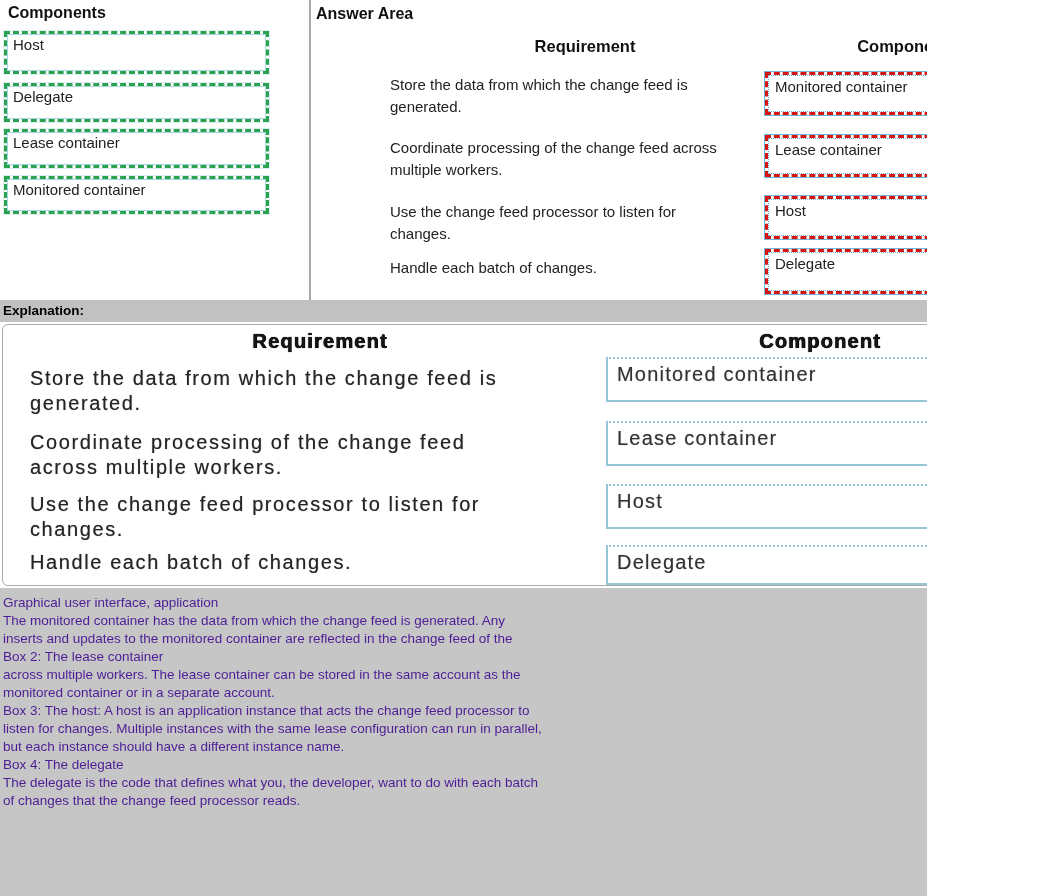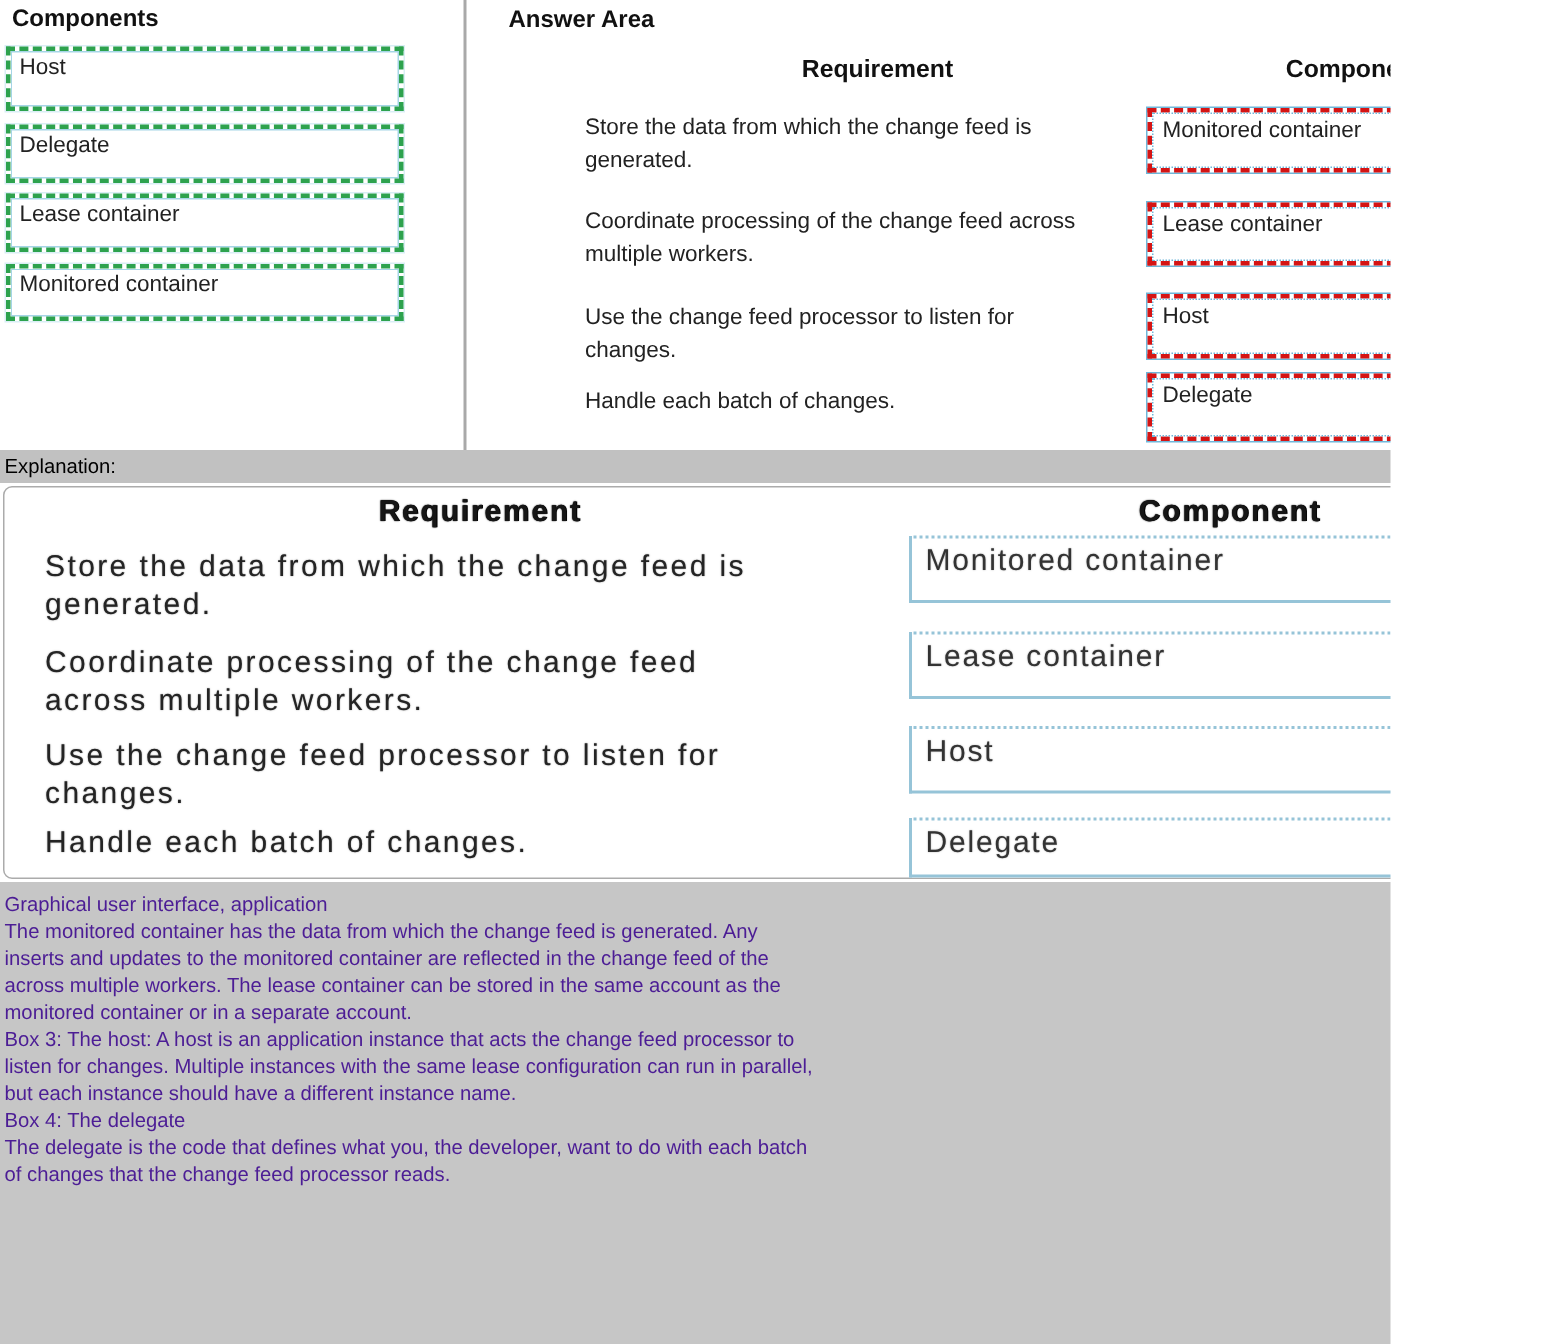--- a/index.html
+++ b/index.html
@@ -30,21 +30,21 @@
   .col-header{position:absolute;top:37px;font-size:16.5px;font-weight:bold;color:#111;text-align:center}
   .req-text{position:absolute;left:390px;font-size:15px;line-height:22px;color:#222}
 
   .drop-box{position:absolute;left:765px;width:272px;background:#fff;
     border:3px dashed var(--red-dash);
     box-shadow:0 0 0 1px var(--blue-dot)}
   .drop-inner{position:absolute;inset:0;border:1px dotted var(--blue-dot);padding:2px 6px;font-size:15px;color:#222}
 
   
   .expl-band{position:absolute;left:0;top:300px;width:1040px;height:22px;background:var(--band-gray);
-    font-size:13.5px;font-weight:normal;color:#000;padding:3px 0 0 3px}
+    font-size:13.5px;font-weight:bold;color:#000;padding:3px 0 0 3px}
 
   
   .expl-white{position:absolute;left:0;top:322px;width:1040px;height:266px;background:#fff}
   .expl-border{position:absolute;left:2px;top:2px;width:1033px;height:262px;
     border:1px solid var(--panel-border);border-radius:6px}
   .expl-header{position:absolute;top:8px;font-size:20px;font-weight:bold;letter-spacing:1.2px;color:#161616;
     text-align:center;text-shadow:0 0 1px #000, .6px 0 0 #000}
   .expl-req{position:absolute;left:30px;width:500px;font-size:20px;letter-spacing:1.6px;
     line-height:25px;color:#242424;text-shadow:0 0 1px rgba(40,40,40,.55)}
   .expl-box{position:absolute;left:606px;width:424px;height:45px;background:#fff;
@@ -72,21 +72,21 @@
   </div>
   <div class="comp-box" style="top:129px;height:39px">
     <span>Lease container</span>
   </div>
   <div class="comp-box" style="top:176px;height:38px">
     <span>Monitored container</span>
   </div>
 
   <div class="vdivider"></div>
 
-  <div class="panel-title" style="left:339px;top:5px">Answer Area</div>
+  <div class="panel-title" style="left:316px;top:5px">Answer Area</div>
 
   <div class="col-header" style="left:455px;width:260px">Requirement</div>
   <div class="col-header" style="left:775px;width:256px">Component</div>
 
   <div class="req-text" style="top:74px;width:352px">Store the data from which the change feed is generated.</div>
   <div class="req-text" style="top:137px;width:330px">Coordinate processing of the change feed across multiple workers.</div>
   <div class="req-text" style="top:201px;width:345px">Use the change feed processor to listen for changes.</div>
   <div class="req-text" style="top:257px;width:330px">Handle each batch of changes.</div>
 
   <div class="drop-box" style="top:72px;height:43px">
@@ -128,20 +128,21 @@
     <div class="expl-box" style="top:35px">Monitored container</div>
     <div class="expl-box" style="top:99px">Lease container</div>
     <div class="expl-box" style="top:162px">Host</div>
     <div class="expl-box" style="top:223px;height:40px">Delegate</div>
   </div>
 
   <div class="notes">
       <div>Graphical user interface, application</div>
       <div>The monitored container has the data from which the change feed is generated. Any</div>
       <div>inserts and updates to the monitored container are reflected in the change feed of the</div>
+      <div>Box 2: The lease container</div>
       <div>across multiple workers. The lease container can be stored in the same account as the</div>
       <div>monitored container or in a separate account.</div>
       <div>Box 3: The host: A host is an application instance that acts the change feed processor to</div>
       <div>listen for changes. Multiple instances with the same lease configuration can run in parallel,</div>
       <div>but each instance should have a different instance name.</div>
       <div>Box 4: The delegate</div>
       <div>The delegate is the code that defines what you, the developer, want to do with each batch</div>
       <div>of changes that the change feed processor reads.</div>
     </div>
 

